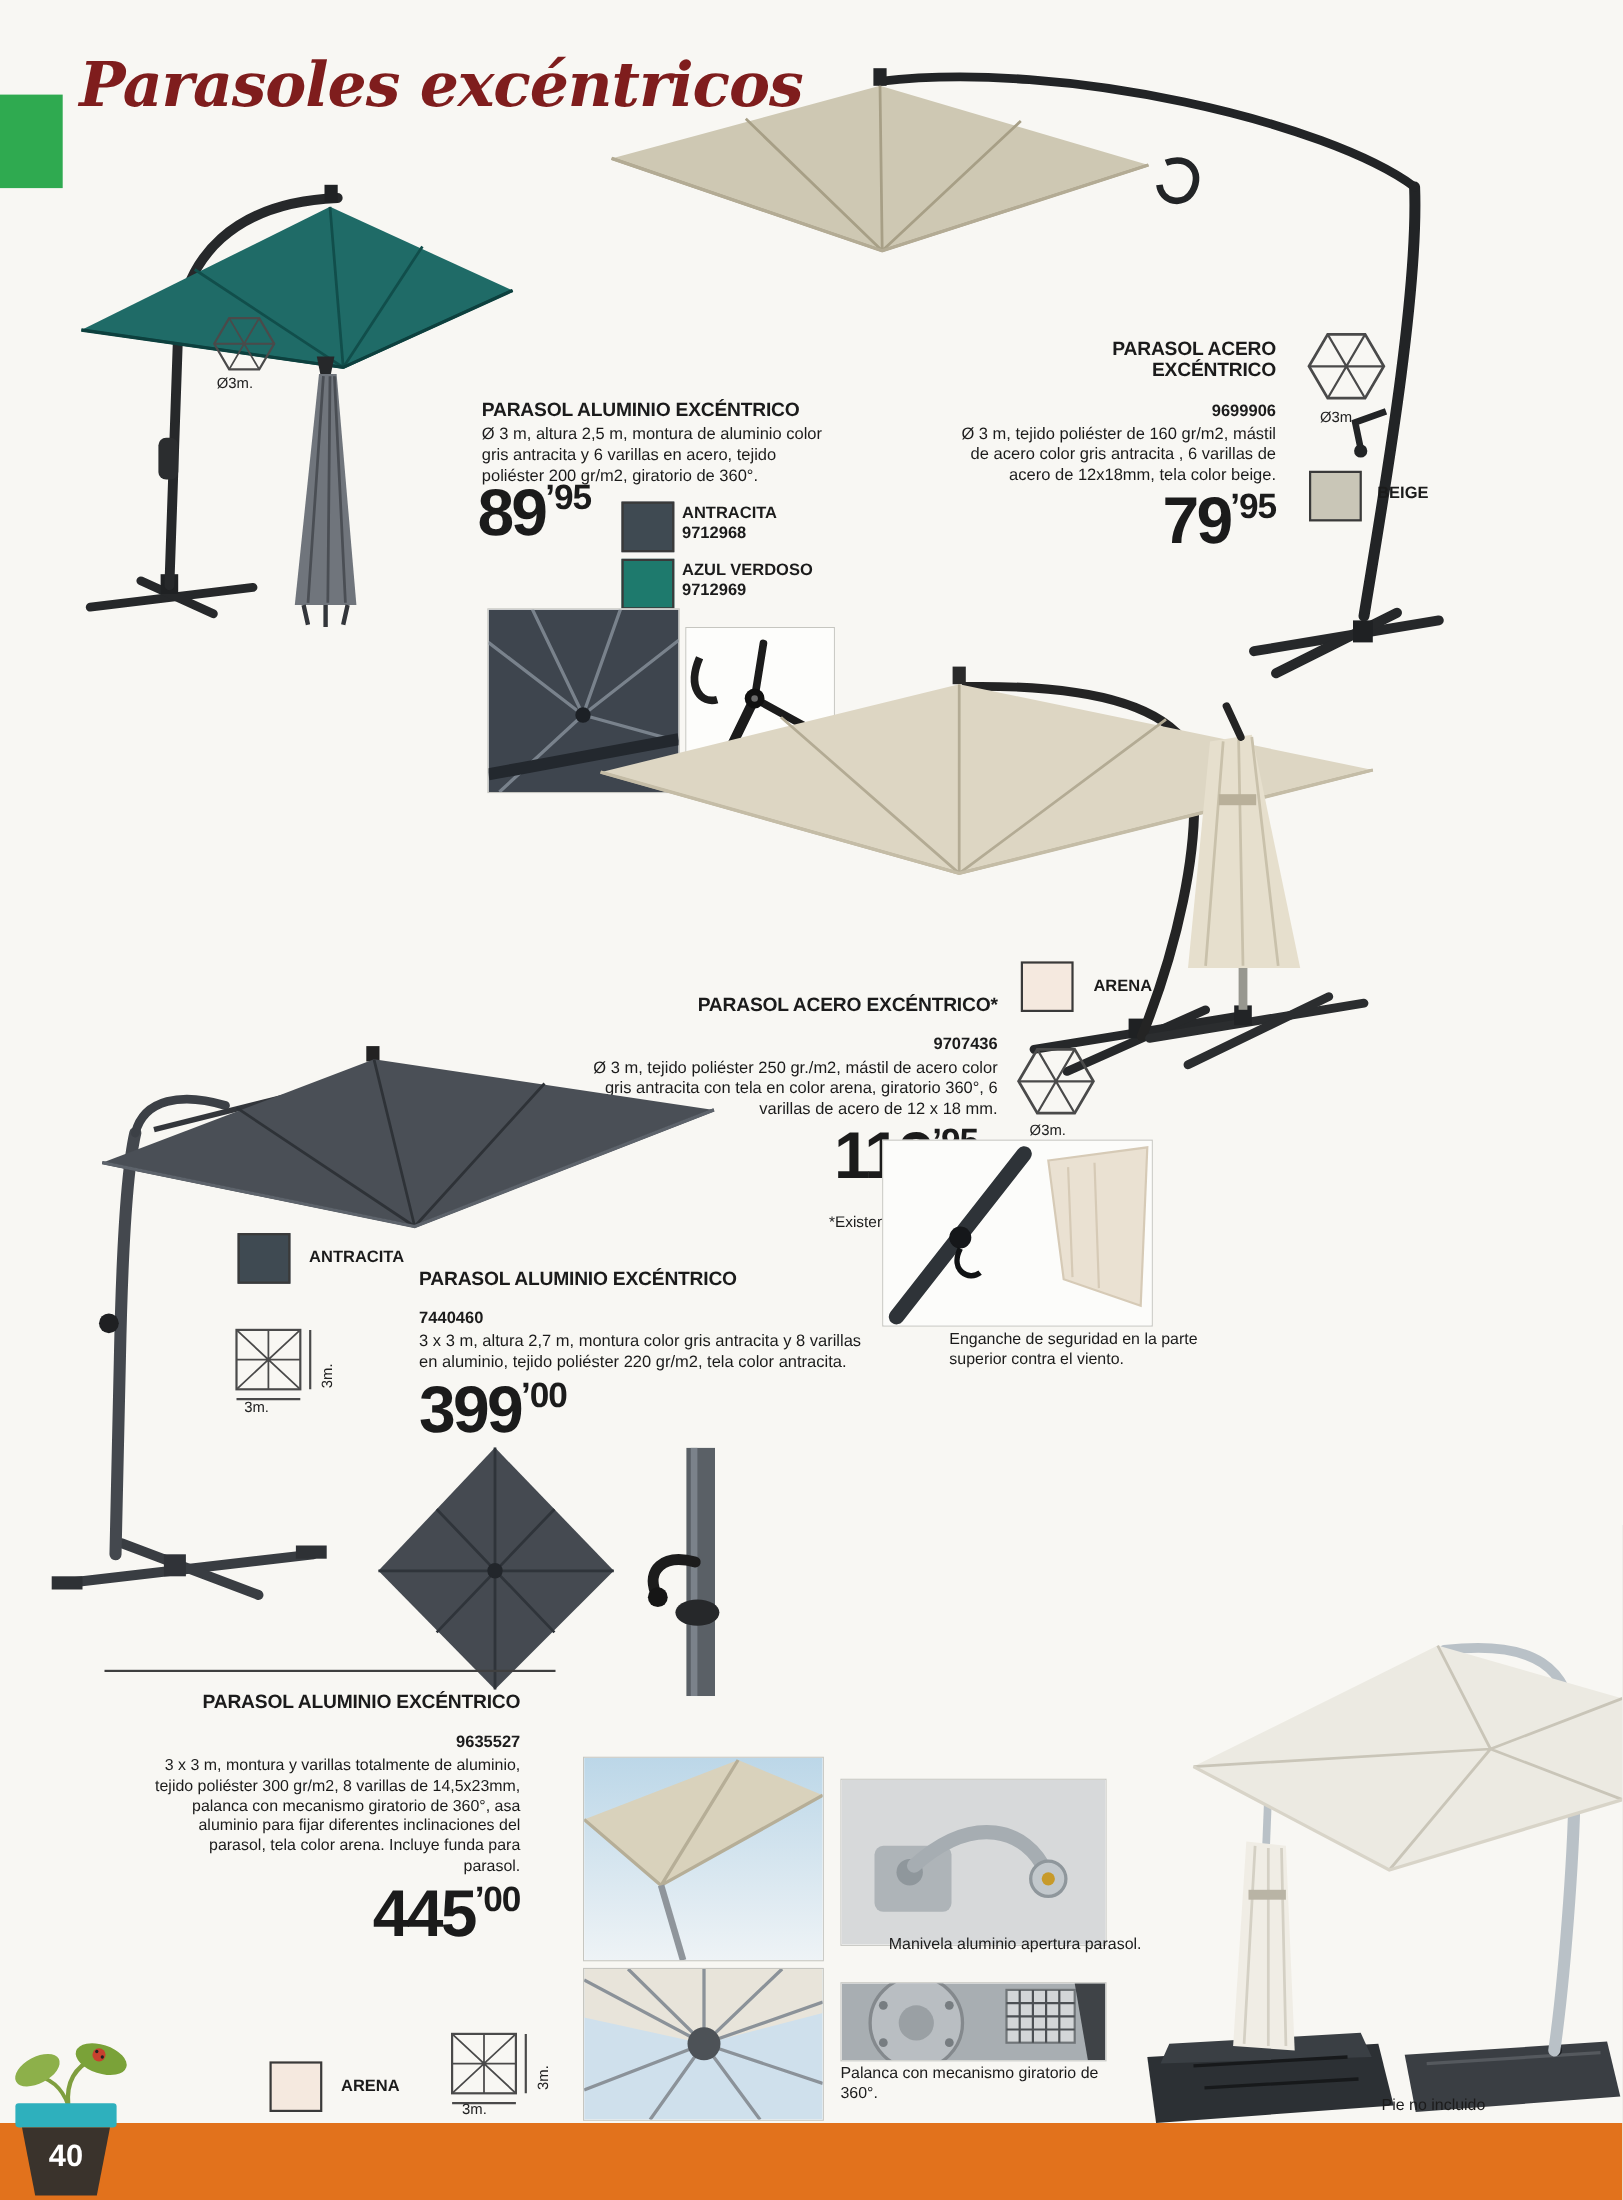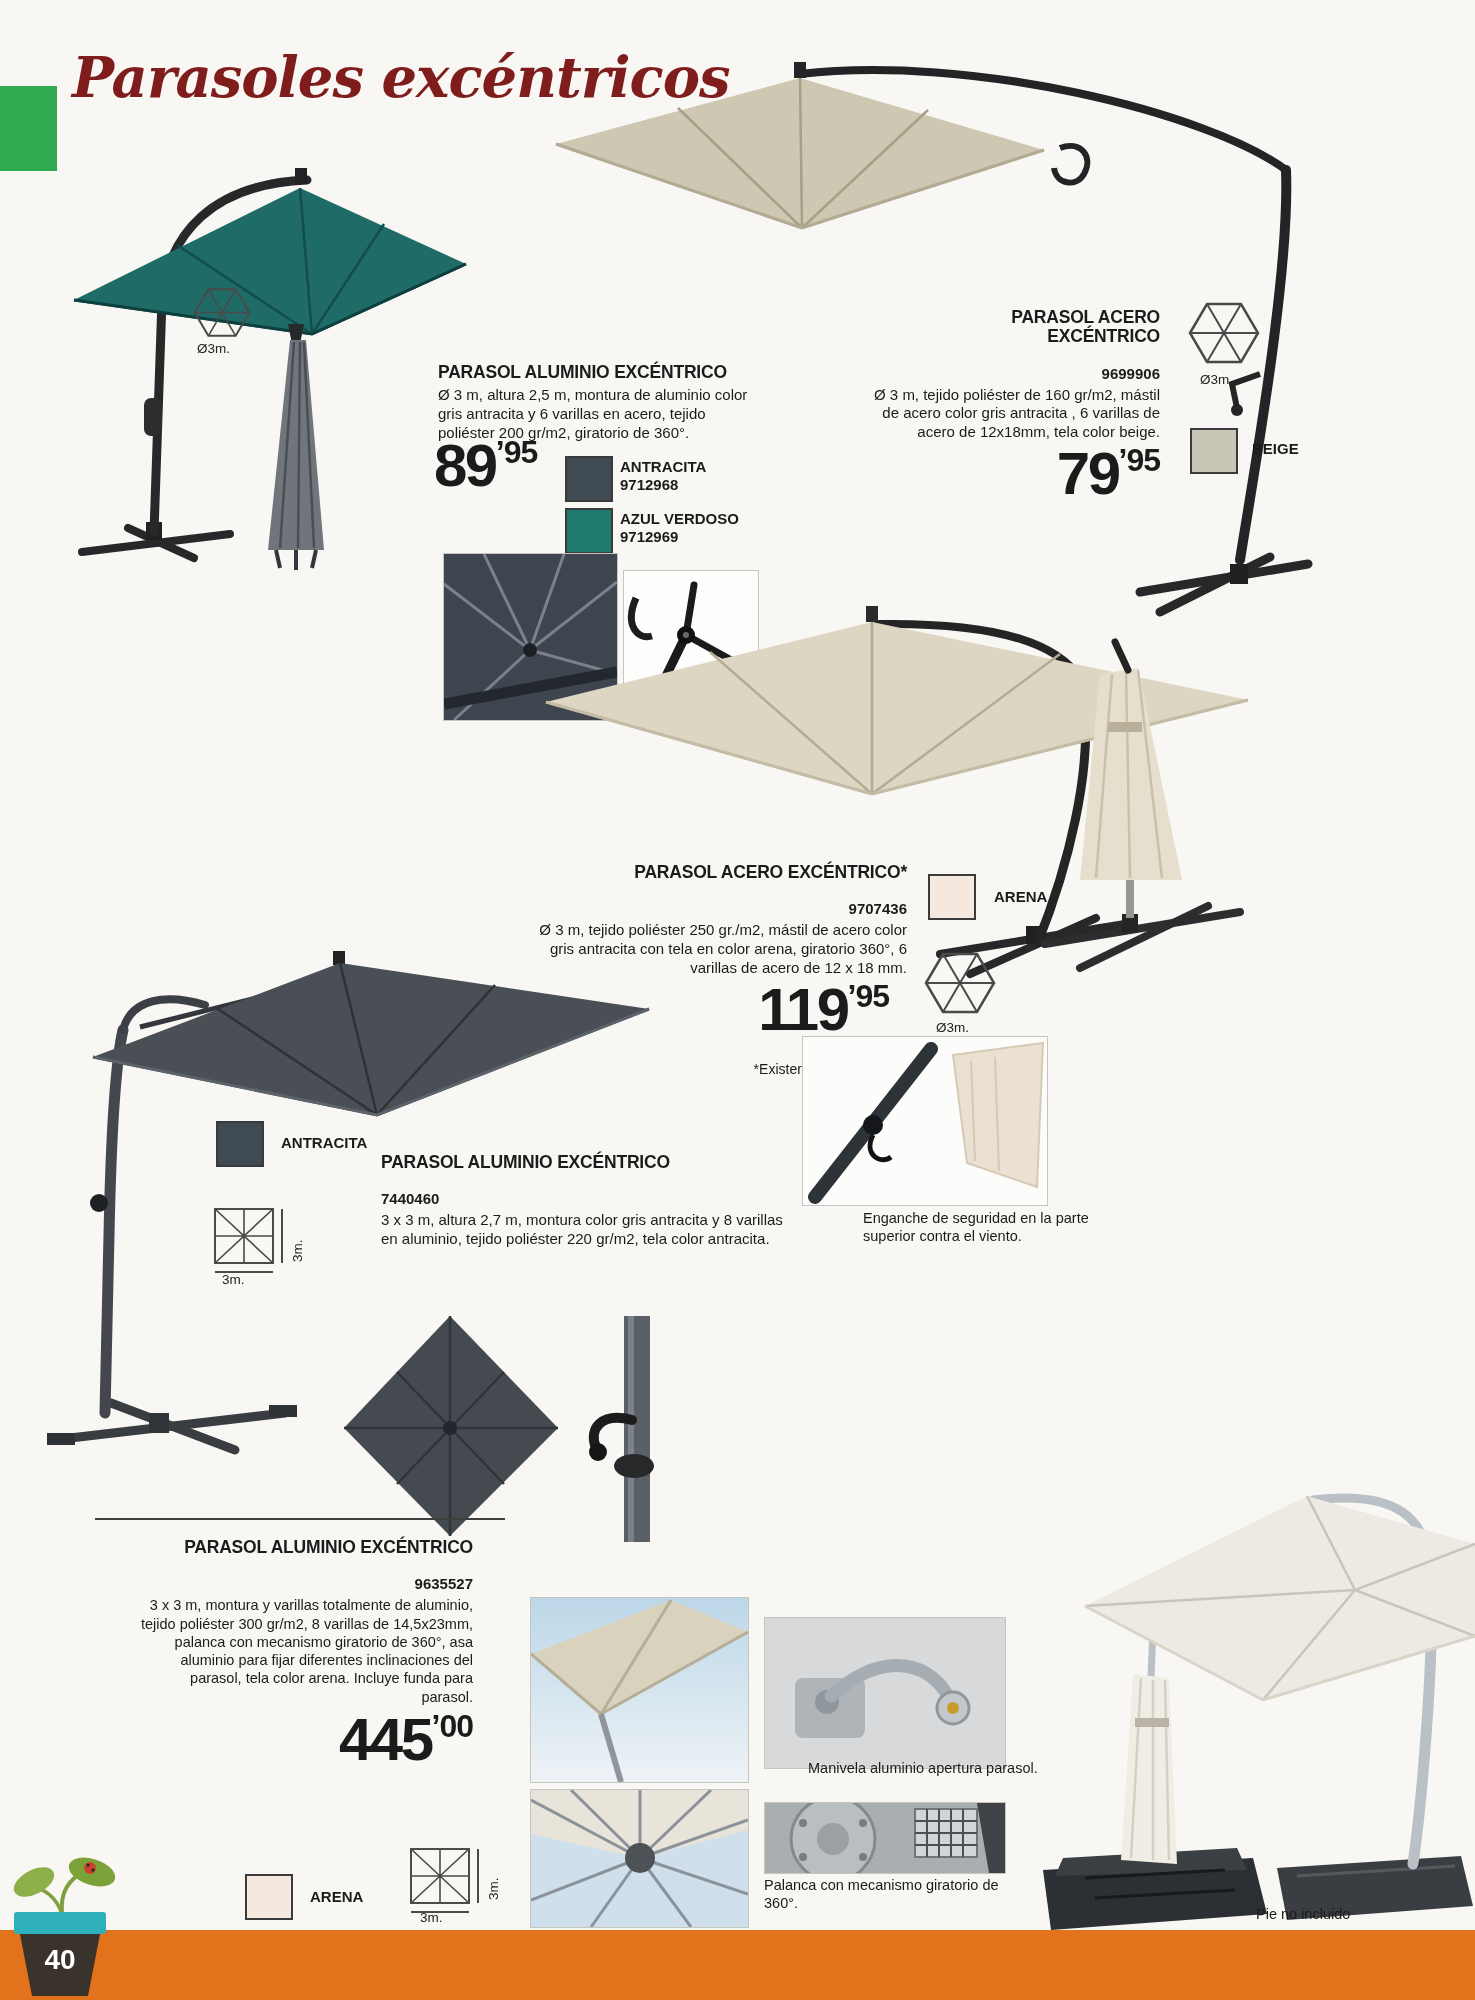--- a/index.html
+++ b/index.html
@@ -146,21 +146,21 @@
     <path d="M505,362 L700,330" stroke="#2b2d2f" stroke-width="8" stroke-linecap="round"></path>
     <path d="M668,324 L540,386" stroke="#2b2d2f" stroke-width="8" stroke-linecap="round"></path>
     <rect x="582" y="332" width="16" height="18" fill="#222426"></rect>
     <polygon points="560,92 598,86 642,298 540,298" fill="#e6dfcd"></polygon>
     <path d="M572,92 L556,296 M586,90 L590,296 M598,88 L622,296" stroke="#c9c1ab" stroke-width="2.5" fill="none"></path>
     <rect x="568" y="140" width="34" height="10" fill="#b9b09a"></rect>
     <path d="M590,298 L590,336" stroke="#97978f" stroke-width="8"></path>
     <path d="M575,60 L588,88" stroke="#242424" stroke-width="7" stroke-linecap="round"></path>
   </svg>
 
-  <div class="abs tr" style="left:535px;top:863px;width:372px;">
+  <div class="abs tr" style="left:535px;top:904px;width:372px;">
     <div class="prod-title">PARASOL ACERO EXCÉNTRICO*</div>
     <div class="prod-ref">9707436</div>
     <div class="prod-desc">Ø 3 m, tejido poliéster 250 gr./m2, mástil de acero color gris antracita con tela en color arena, giratorio 360°, 6 varillas de acero de 12 x 18 mm.</div>
     <div class="price" style="margin-top:4px;padding-right:18px;"><span>119</span><span class="sup">’95</span></div>
     <div class="note" style="padding-right:18px;">*Existencias limitadas</div>
   </div>
 
   <div class="swatch sw-arena" style="left:928px;top:874px;"></div>
   <div class="swlabel" style="left:994px;top:888px;">ARENA</div>
   <svg class="abs" style="left:924px;top:950px;" width="72" height="66" viewBox="0 0 72 66">
@@ -206,20 +206,21 @@
     <path d="M3,66 L61,66" stroke="#4a4a4a" stroke-width="2"></path>
     <path d="M70,3 L70,57" stroke="#4a4a4a" stroke-width="2"></path>
   </svg>
   <div class="abs dia-label" style="left:222px;top:1272px;">3m.</div>
   <div class="abs dia-label rot" style="left:290px;top:1262px;">3m.</div>
 
   <div class="abs" style="left:381px;top:1153px;width:420px;">
     <div class="prod-title">PARASOL ALUMINIO EXCÉNTRICO</div>
     <div class="prod-ref">7440460</div>
     <div class="prod-desc">3 x 3 m, altura 2,7 m, montura color gris antracita y 8 varillas en aluminio, tejido poliéster 220 gr/m2, tela color antracita.</div>
+    <div class="price" style="margin-top:5px;"><span>399</span><span class="sup">’00</span></div>
   </div>
 
   <div class="photo nob" style="left:338px;top:1310px;width:225px;height:230px;">
     <svg width="225" height="230" viewBox="0 0 225 230">
       <polygon points="112,6 220,118 112,226 6,118" fill="#454a51"></polygon>
       <path d="M112,6 L112,226 M6,118 L220,118 M59,62 L166,174 M166,62 L59,174" stroke="#2f343a" stroke-width="2.5" fill="none"></path>
       <circle cx="112" cy="118" r="7" fill="#22262b"></circle>
     </svg>
   </div>
   <div class="photo nob" style="left:572px;top:1316px;width:130px;height:226px;">

